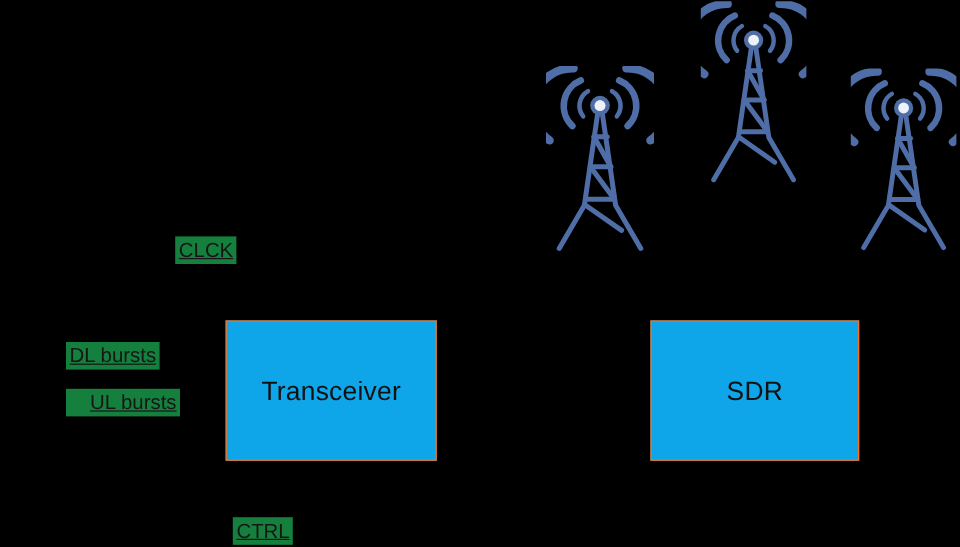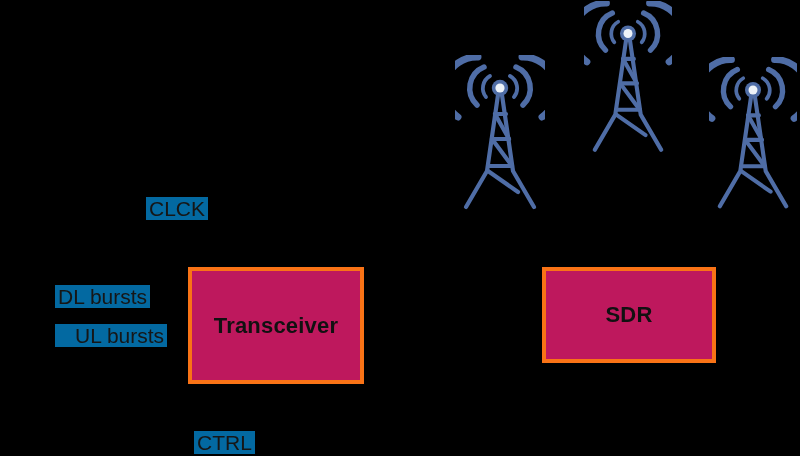--- a/index.html
+++ b/index.html
@@ -11,47 +11,48 @@
     font-family: "Liberation Sans", sans-serif;
   }
   .stage {
     position: relative;
     width: 800px;
     height: 456px;
     background: var(--bg, #000);
   }
   .tag {
     position: absolute;
-    background: #0369a1;
+    background: #15803d;
     color: #161616;
-    font-size: 21px;
+    font-size: 17px;
     line-height: 21px;
     padding: 1px 3px;
     white-space: nowrap;
+    text-decoration: underline;
   }
   .node {
     position: absolute;
-    background: #be185d;
-    border: 4px solid #f97316;
+    background: #0ea5e9;
+    border: 1px solid #f97316;
     box-sizing: border-box;
     display: flex;
     align-items: center;
     justify-content: center;
     color: #111111;
     font-size: 22px;
-    font-weight: bold;
+    font-weight: normal;
     letter-spacing: 0.2px;
   }
   .tower {
     position: absolute;
     color: var(--tower-color, #4f6da6);
   }
   .tower svg { display: block; width: 100%; height: 100%; }
   #transceiver-box { left: 188px; top: 267px; width: 176px; height: 117px; }
-  #sdr-box         { left: 542px; top: 267px; width: 174px; height: 96px; }
+  #sdr-box         { left: 542px; top: 267px; width: 174px; height: 117px; }
   #tag-clck       { left: 146px; top: 197px; }
   #tag-dl         { left: 55px;  top: 285px; }
   #tag-ul         { left: 55px;  top: 324px; padding-left: 20px; }
   #tag-ctrl       { left: 146px; top: 431px; margin-left: 48px; }
   #tag-sdrdriver  { left: 409px; top: 314px; }
   #tower-1 { left: 455px; top: 55px; width: 90px; height: 155px; }
   #tower-2 { left: 584px; top: 1px;  width: 88px; height: 152px; }
   #tower-3 { left: 709px; top: 57px; width: 88px; height: 153px; }
   .defs-hidden { position: absolute; width: 0; height: 0; overflow: hidden; }
 </style>

